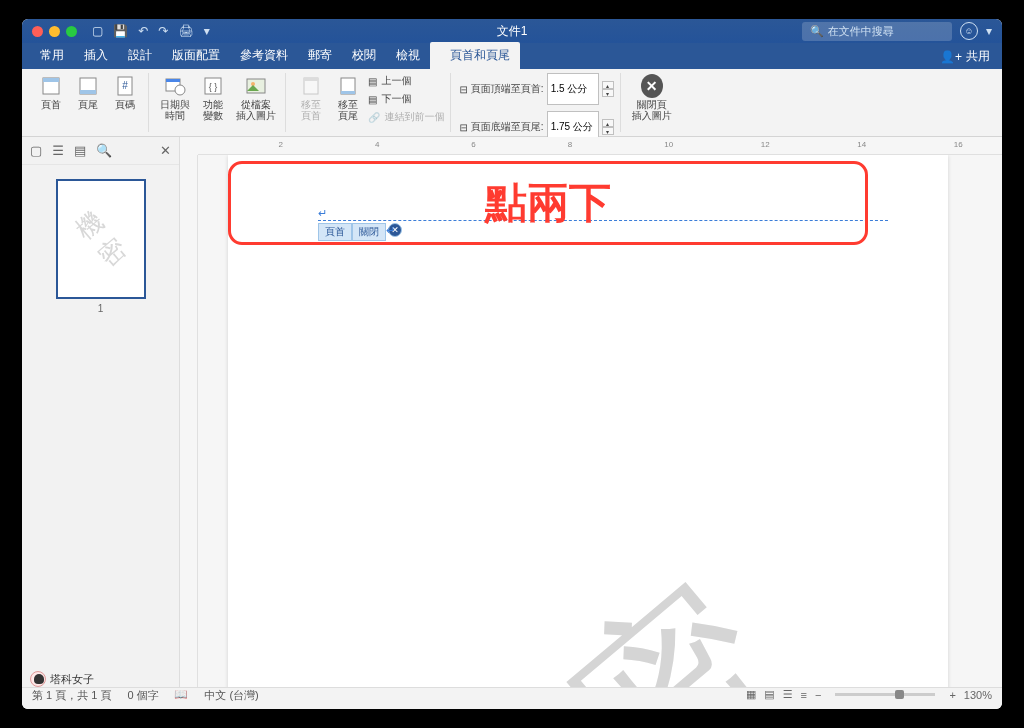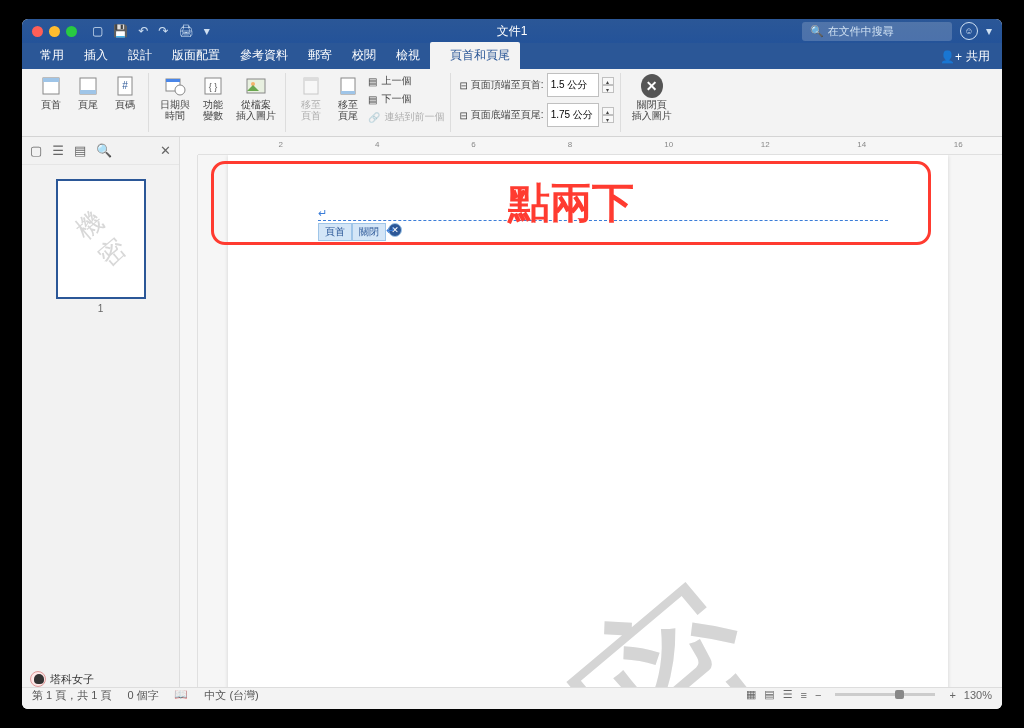--- a/index.html
+++ b/index.html
@@ -27,21 +27,21 @@
 
 .ribbon { background: #f3f3f3; border-bottom: 1px solid #d4d4d4; height: 68px; display: flex; padding: 4px 6px; gap: 2px; font-size: 10px; color: #444; }
 .rgroup { display: flex; gap: 3px; border-right: 1px solid #ddd; padding: 0 6px; align-items: flex-start; }
 .rgroup:last-child { border-right: none; }
 .rbtn { display: flex; flex-direction: column; align-items: center; justify-content: flex-start; padding: 2px 3px; cursor: pointer; text-align: center; min-width: 34px; }
 .rbtn .icn { width: 22px; height: 22px; margin-bottom: 2px; display: flex; align-items: center; justify-content: center; }
 .rbtn .lbl { font-size: 10px; line-height: 1.1; }
 .rsmall { display: flex; align-items: center; gap: 4px; font-size: 10px; padding: 1px 0; cursor: pointer; }
 .rcol { display: flex; flex-direction: column; justify-content: center; gap: 2px; }
 .spin { display: flex; align-items: center; gap: 3px; }
-.spin-input { width: 52px; height: 24px; border: 1px solid #c0c0c0; font-size: 10px; padding: 0 3px; background: #fff; }
+.spin-input { width: 52px; height: 32px; border: 1px solid #c0c0c0; font-size: 10px; padding: 0 3px; background: #fff; }
 .spin-btns { display: flex; flex-direction: column; }
 .spin-btns span { width: 12px; height: 8px; border: 1px solid #c0c0c0; background: #f8f8f8; font-size: 6px; display: flex; align-items: center; justify-content: center; cursor: pointer; }
 .chk { width: 11px; height: 11px; border: 1px solid #888; display: inline-flex; align-items: center; justify-content: center; font-size: 8px; color: #2b5797; }
 .close-x { width: 24px; height: 24px; border-radius: 50%; background: #555; color: #fff; display: flex; align-items: center; justify-content: center; font-size: 14px; font-weight: bold; }
 
 
 .body { flex: 1; display: flex; overflow: hidden; background: #f6f6f6; }
 .side { width: 158px; background: #f2f2f2; border-right: 1px solid #ddd; display: flex; flex-direction: column; }
 .side-tabs { height: 28px; display: flex; align-items: center; gap: 10px; padding: 0 8px; border-bottom: 1px solid #e6e6e6; color: #666; font-size: 13px; }
 .side-tabs span { cursor: pointer; }
@@ -62,21 +62,21 @@
 .wm { position: absolute; left: 52%; top: 62%; transform: translate(-50%,-50%) rotate(-40deg); color: #d5d5d5; font-size: 180px; font-family: "DFKai-SB","KaiTi",serif; white-space: nowrap; pointer-events:none; }
 
 .header-zone { position: absolute; left: 90px; right: 60px; top: 20px; height: 45px; }
 .header-line { position: absolute; left: 0; right: 0; top: 45px; border-top: 1px dashed #3b7dd8; }
 .header-tab { position: absolute; left: 0; top: 48px; display: flex; font-size: 10px; }
 .header-tab span { background: #d4e6f7; border: 1px solid #9fc5e8; padding: 1px 6px; color: #2b5797; }
 .header-tab .cx { background: #2b5797; color: #fff; border-radius: 50%; width: 14px; height: 14px; display: inline-flex; align-items: center; justify-content: center; margin-left: 2px; font-size: 9px; }
 .cursor-mark { color: #3b7dd8; font-size: 11px; position: absolute; left: 0; top: 32px; }
 .cursor-mark2 { color: #3b7dd8; font-size: 11px; position: absolute; left: 68px; top: 49px; }
 
-.annot { position: absolute; left: 31px; top: 6px; width: 720px; height: 84px; border: 3px solid #ff3b30; border-radius: 14px; display: flex; align-items: center; justify-content: center; pointer-events: none; }
+.annot { position: absolute; left: 48px; top: 6px; width: 640px; height: 84px; border: 3px solid #ff3b30; border-radius: 14px; display: flex; align-items: center; justify-content: center; pointer-events: none; }
 .annot-text { color: #ff3b30; font-size: 42px; font-weight: 600; }
 
 
 .status { height: 22px; background: #f3f3f3; border-top: 1px solid #ddd; display: flex; align-items: flex-start; font-size: 11px; color: #555; padding: 0 10px; gap: 16px; }
 .status .spacer { flex: 1; }
 .view-btns { display: flex; gap: 8px; align-items: center; color: #666; }
 .zoom-slider { width: 100px; height: 3px; background: #ccc; position: relative; margin: 0 6px; }
 .zoom-slider::after { content: ""; position: absolute; left: 60%; top: -3px; width: 9px; height: 9px; background: #888; border-radius: 2px; }
 
 svg { display: block; }

